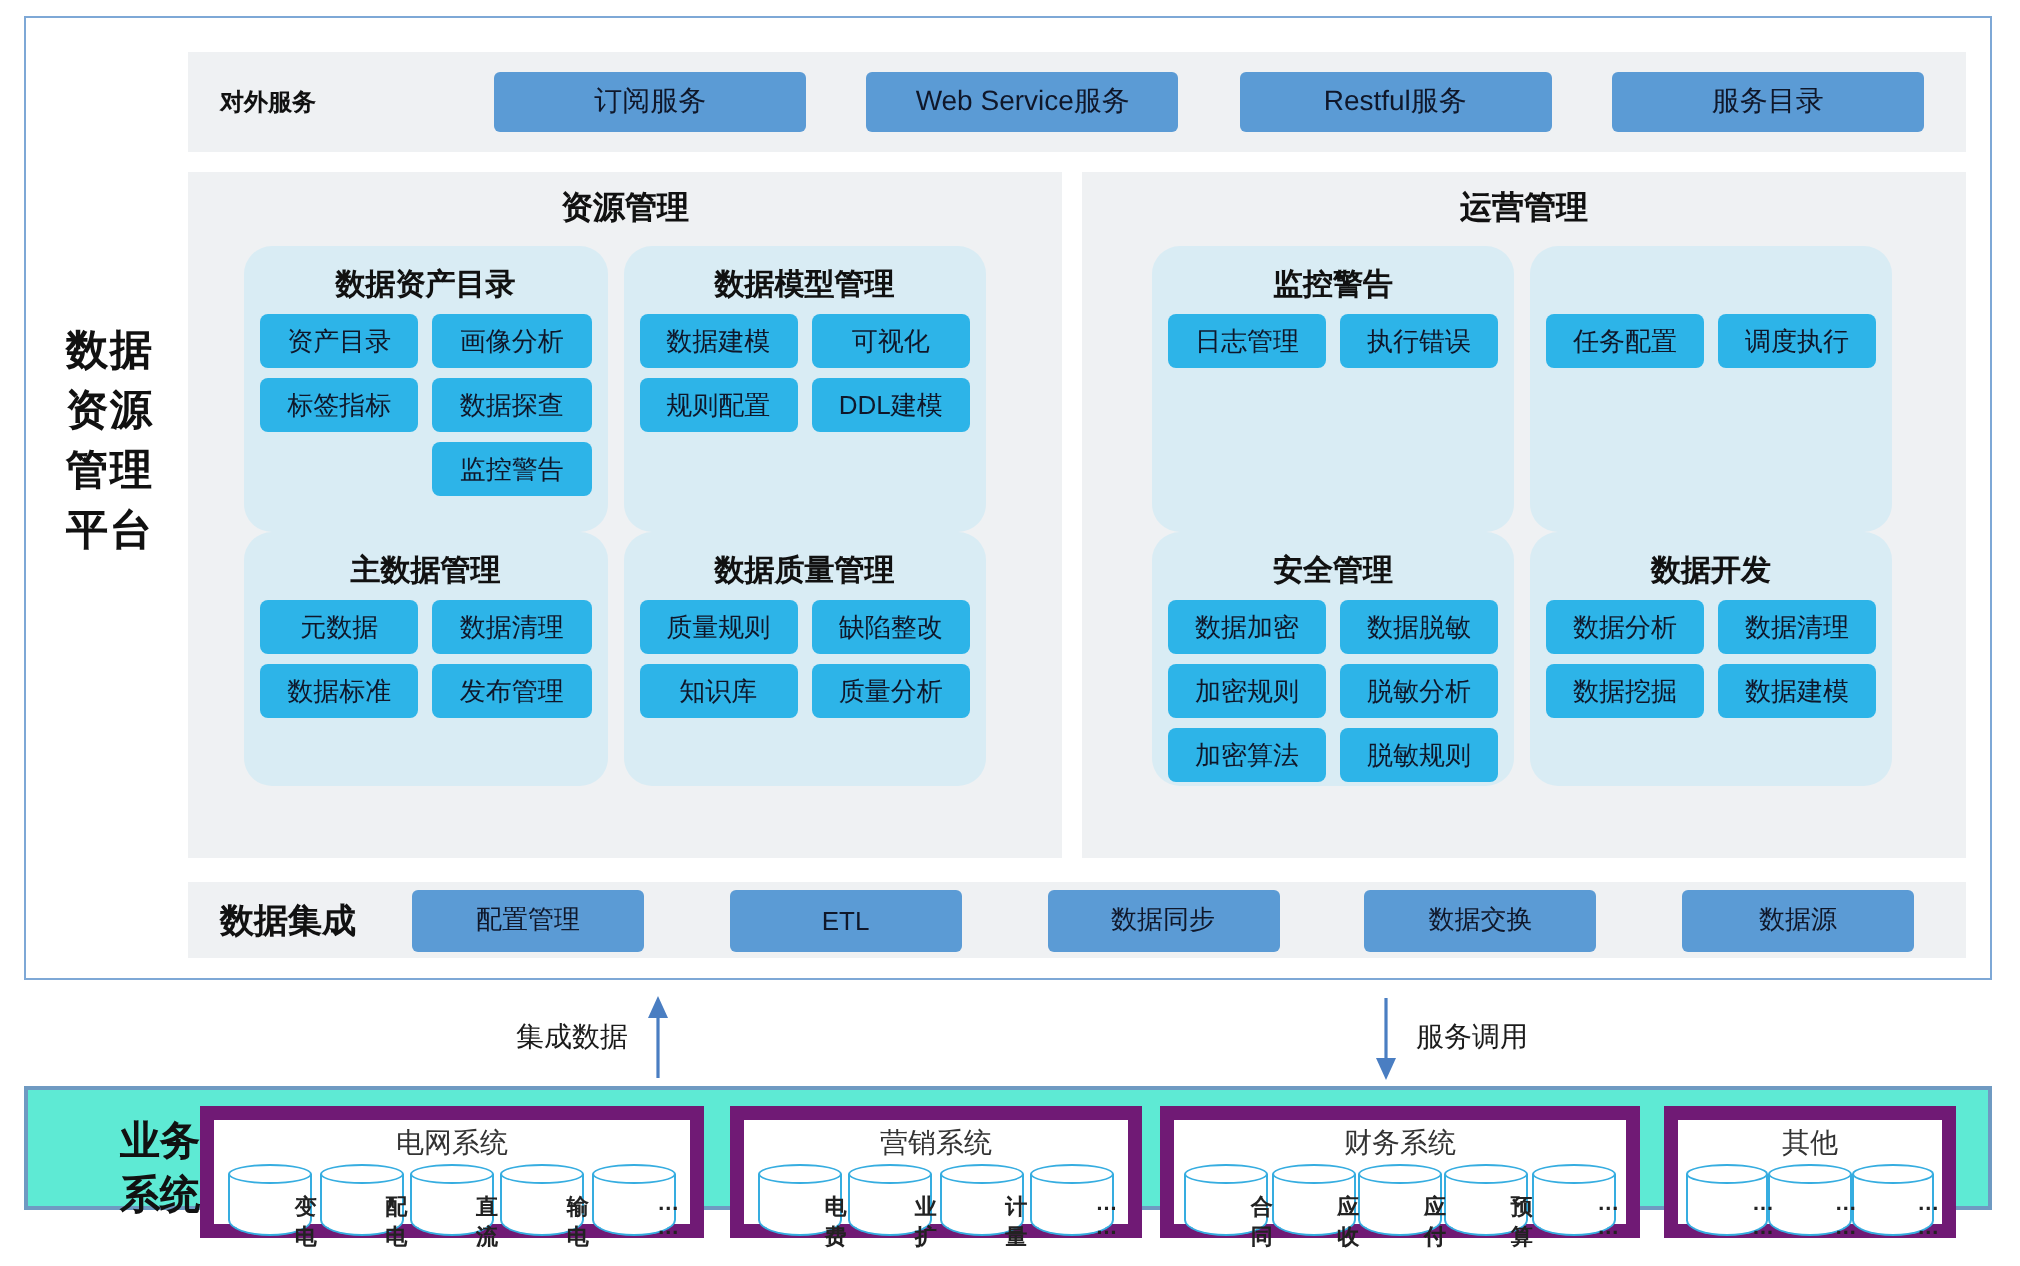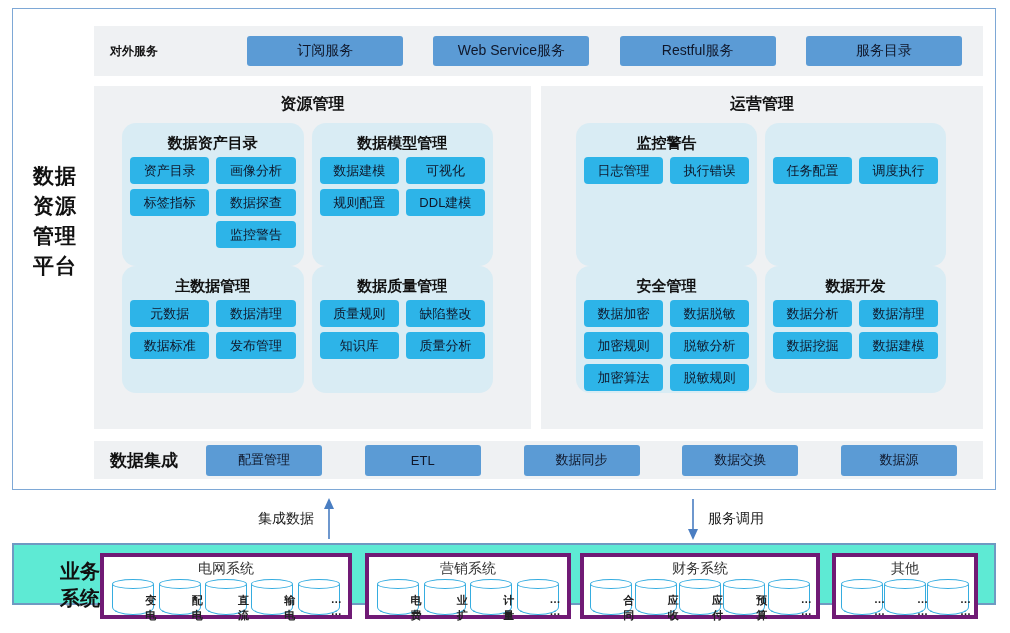--- a/index.html
+++ b/index.html
@@ -65,21 +65,21 @@
   .flow-up   { left:258px; }
   .flow-down { left:686px; }
 
   
   .business-box { position:absolute; left:12px; top:543px; width:984px; height:62px;
                   background:#5eead4; border:2px solid #6f9ac2; }
   .business-label { position:absolute; left:28px; top:13px; width:76px;
                     font-size:20px; font-weight:bold; color:#111;
                     line-height:27px; text-align:center; }
   .sys-group { position:absolute; top:8px; height:66px; background:#fff;
-               border:4px solid #701a75; }
+               border:7px solid #701a75; }
   .sys-group-title { height:21px; padding-top:3px; text-align:center;
                      font-size:14px; color:#333; }
   .cyl-row { display:flex; justify-content:space-evenly; align-items:flex-start;
              padding:1px 4px 0 4px; }
   .group-0 { left:86px;  width:252px; }
   .group-1 { left:351px; width:206px; }
   .group-2 { left:566px; width:240px; }
   .group-3 { left:818px; width:146px; }
 
   .cyl { position:relative; width:42px; height:36px; }

